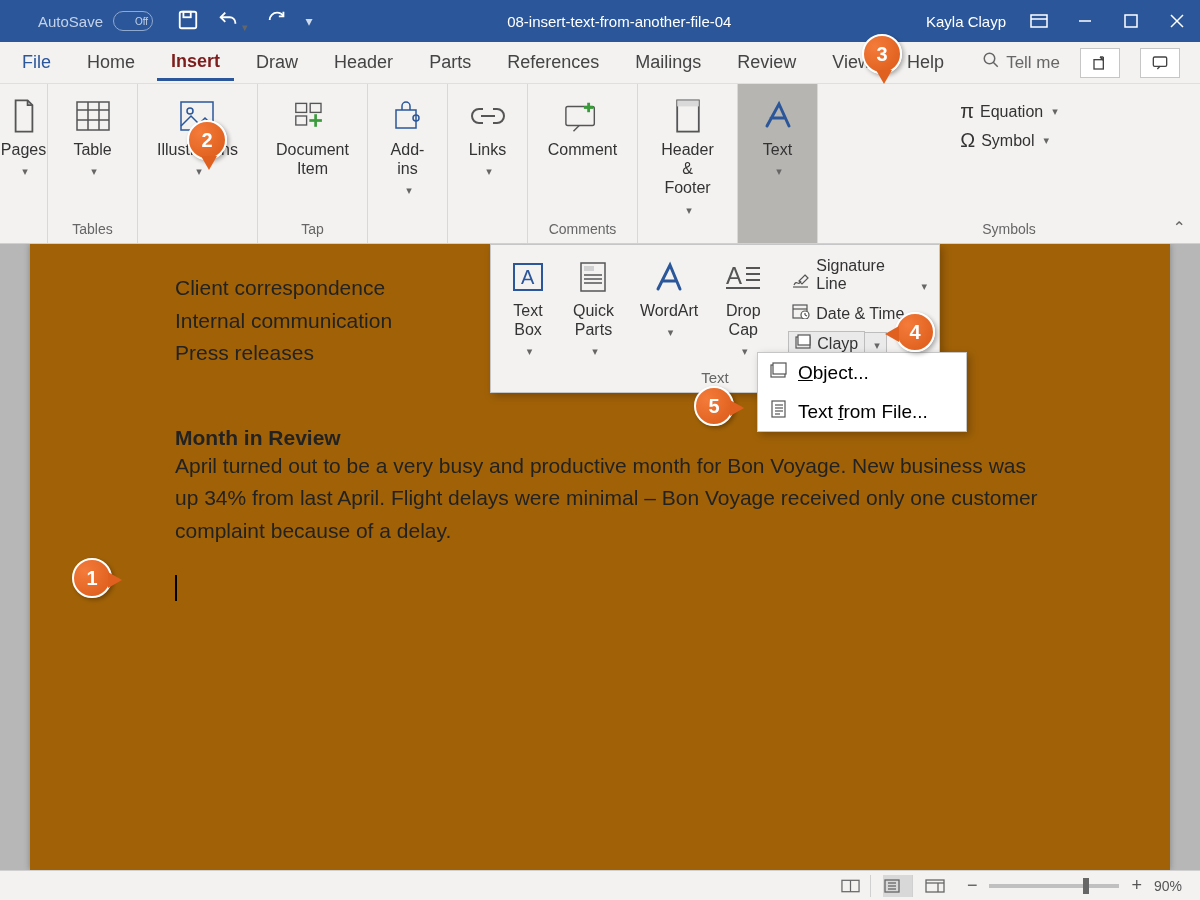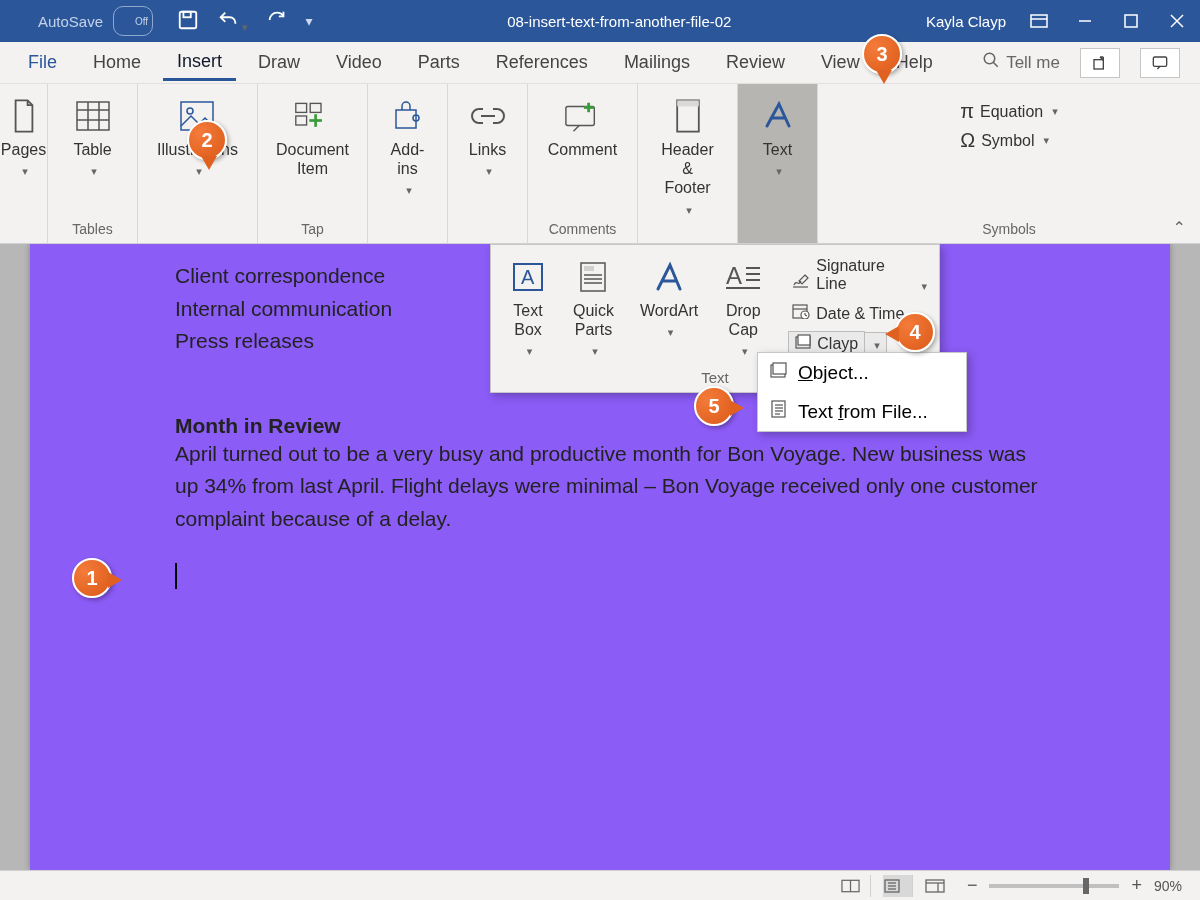--- a/index.html
+++ b/index.html
@@ -1,53 +1,53 @@
 <!DOCTYPE html>
 <html><head>
 <meta charset="utf-8">
 <style>
   * { box-sizing: border-box; margin: 0; padding: 0; font-family: "Segoe UI", Arial, sans-serif; }
   body { width: 1200px; height: 900px; overflow: hidden; background: #fff; }
 
   
   .titlebar { height: 42px; background: #2b579a; color: #fff; display: flex; align-items: center; font-size: 15px; }
   .autosave { margin-left: 38px; color: #c3d2e8; display: flex; align-items: center; gap: 10px; }
-  .autosave-toggle { width: 40px; height: 30px; border: 1px solid #8fa8ce; border-radius: 10px; display: flex; align-items: center; justify-content: flex-end; padding-right: 4px; font-size: 10px; color: #c3d2e8; }
+  .autosave-toggle { width: 40px; height: 20px; border: 1px solid #8fa8ce; border-radius: 10px; display: flex; align-items: center; justify-content: flex-end; padding-right: 4px; font-size: 10px; color: #c3d2e8; }
   .qat { margin-left: 24px; display: flex; gap: 18px; align-items: center; }
   .qat-icn { width: 22px; height: 22px; fill: #fff; stroke: #fff; }
   .title-center { flex: 1; text-align: center; font-weight: 400; }
   .user { margin-right: 10px; }
   .winbtn { width: 46px; height: 42px; display: flex; align-items: center; justify-content: center; }
   .winbtn svg { stroke: #fff; fill: none; }
 
   
-  .tabs { height: 42px; background: #f3f2f1; display: flex; align-items: center; padding-left: 14px; gap: 8px; border-bottom: 1px solid #e1dfdd; }
+  .tabs { height: 42px; background: #f3f2f1; display: flex; align-items: center; padding-left: 8px; gap: 8px; border-bottom: 1px solid #e1dfdd; }
   .tab { padding: 6px 14px; font-size: 18px; color: #444; cursor: pointer; }
   .tab.file { color: #2b579a; }
-  .tab.active { color: #0f172a; border-bottom: 3px solid #2b579a; font-weight: 400; }
+  .tab.active { color: #7f1d1d; border-bottom: 3px solid #2b579a; font-weight: 700; }
   .tabs-right { margin-left: auto; display: flex; gap: 20px; align-items: center; padding-right: 20px; }
   .tellme { display: flex; align-items: center; gap: 6px; color: #666; font-size: 17px; }
   .sharebtn, .commentbtn { width: 40px; height: 30px; border: 1px solid #c6c6c6; background: #fff; display: flex; align-items: center; justify-content: center; }
 
   
   .ribbon { height: 160px; background: #f3f2f1; display: flex; position: relative; border-bottom: 1px solid #d0d0d0; }
   .group { border-right: 1px solid #d8d8d8; display: flex; flex-direction: column; align-items: center; justify-content: space-between; padding: 10px 8px 0 8px; }
   .group-bottomlabel { font-size: 14px; color: #666; padding: 4px 0 6px 0; text-align: center; width: 100%; }
   .bigbtn { display: flex; flex-direction: column; align-items: center; justify-content: flex-start; gap: 6px; padding: 4px 8px; min-width: 60px; cursor: pointer; }
   .bigbtn .lbl { font-size: 16px; color: #333; text-align: center; line-height: 1.2; }
   .icn { width: 36px; height: 36px; display: flex; align-items: center; justify-content: center; }
   .caret { font-size: 11px; color: #666; margin-left: 3px; }
   .text-group-active { background: #b7b5b2; }
   .symcol { display: flex; flex-direction: column; gap: 6px; padding-top: 6px; }
   .symrow { display: flex; align-items: center; gap: 6px; font-size: 16px; color: #333; cursor: pointer; }
   .collapse { position: absolute; right: 14px; bottom: 6px; font-size: 16px; color: #666; }
 
   
   .docarea { position: relative; height: 626px; background: #b7b7b7; padding: 0 30px; overflow: hidden; }
-  .page { background: #8b5cf6; height: 100%; padding: 16px 130px 0 145px; box-shadow: 0 0 6px rgba(0,0,0,0.3); position: relative; font-size: 21px; color: #222; }
+  .page { background: #a16207; height: 100%; padding: 28px 130px 0 145px; box-shadow: 0 0 6px rgba(0,0,0,0.3); position: relative; font-size: 21px; color: #222; }
   .doclist div { line-height: 1.55; }
   .heading { font-weight: 700; margin-top: 56px; }
   .para { line-height: 1.55; }
   .cursor { margin-top: 28px; width: 2px; height: 26px; background: #000; }
 
   
   .textfly { position: absolute; left: 490px; top: 0; width: 450px; background: #f3f2f1; border: 1px solid #c6c6c6; box-shadow: 3px 3px 8px rgba(0,0,0,0.25); }
   .textfly-row { display: flex; padding: 10px 10px 0 10px; gap: 10px; }
   .textfly .bigbtn { min-width: 54px; }
   .textfly-label { text-align: center; font-size: 15px; color: #666; padding: 4px 0 6px 0; }
@@ -94,21 +94,21 @@
     <span><svg class="qat-icn" viewBox="0 0 24 24">
           <path d="M9 14l-5-5 5-5" fill="none" stroke-width="2"></path>
           <path d="M4 9h10a6 6 0 016 6v1" fill="none" stroke-width="2"></path>
         </svg><span class="caret">▾</span></span>
     <span><svg class="qat-icn" viewBox="0 0 24 24">
           <path d="M4 12a8 8 0 018-8 8 8 0 017 4" fill="none" stroke-width="2"></path>
           <path d="M19 3v5h-5" fill="none" stroke-width="2"></path>
         </svg></span>
     <span style="font-size:14px;color:#cdd9ec;">▾</span>
   </div>
-  <div class="title-center">08-insert-text-from-another-file-02</div>
+  <div class="title-center">08-insert-text-from-another-file-04</div>
   <div class="user">Kayla Clayp</div>
   <div class="winbtn">
       <svg width="18" height="14" viewBox="0 0 18 14">
         <rect x="1" y="1" width="16" height="12" stroke-width="1.5"></rect>
         <path d="M1 5h16" stroke-width="1.5"></path>
         <path d="M13 1l5 4" stroke="none"></path>
       </svg>
     </div>
   <div class="winbtn">
       <svg width="14" height="14">
@@ -126,21 +126,21 @@
         <line x1="13" y1="1" x2="1" y2="13" stroke-width="1.5"></line>
       </svg>
     </div>
 </div>
 
 <div class="tabs">
   <div class="tab file">File</div>
   <div class="tab">Home</div>
   <div class="tab active">Insert</div>
   <div class="tab">Draw</div>
-  <div class="tab">Video</div>
+  <div class="tab">Header</div>
   <div class="tab">Parts</div>
   <div class="tab">References</div>
   <div class="tab">Mailings</div>
   <div class="tab">Review</div>
   <div class="tab">View</div>
   <div class="tab">Help</div>
   <div class="tabs-right">
     <div class="tellme">
       <span><svg width="18" height="18" viewBox="0 0 24 24" fill="none" stroke="#666" stroke-width="2">
             <circle cx="10" cy="10" r="7"></circle>

